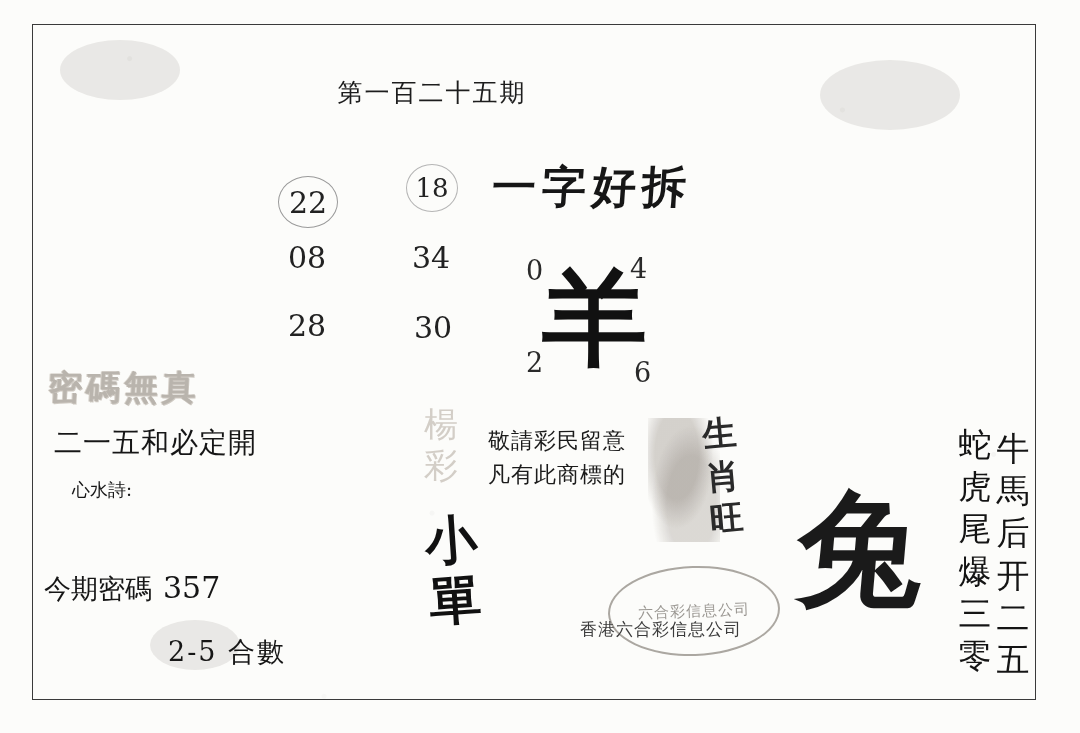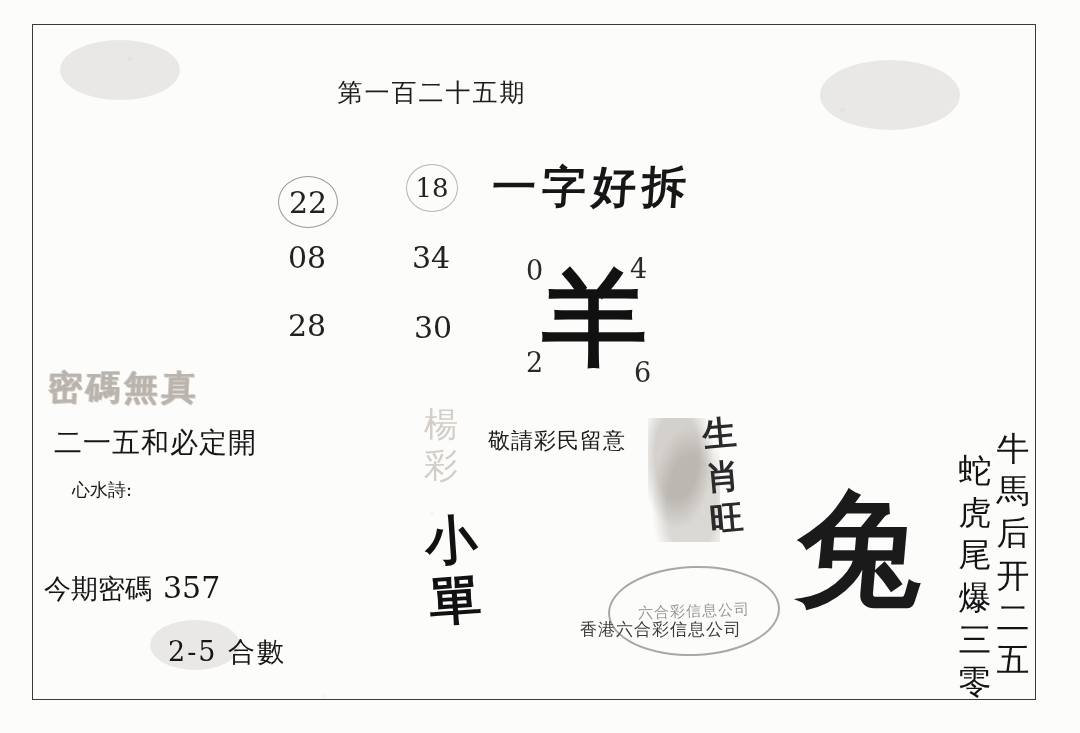--- a/index.html
+++ b/index.html
@@ -218,21 +218,21 @@
   
   .rcol {
     position: absolute;
     font-family: "DejaVu Serif", serif;
     font-size: 33px;
     color: #141414;
     line-height: 1.28;
     width: 40px;
     text-align: center;
   }
-  .rcol-a { left: 955px; top: 450px; }
+  .rcol-a { left: 955px; top: 424px; }
   .rcol-b { left: 993px; top: 428px; }
   
   .stamp {
     position: absolute;
     left: 608px;
     top: 566px;
     width: 168px;
     height: 86px;
     border: 2px solid #9d9992;
     border-radius: 50%;
@@ -314,20 +314,21 @@
   <div class="left-line l4">
     <span>今期密碼</span><span class="code">357</span>
   </div>
   <div class="left-line l5">2-5 合數</div>
 
   <div class="ghost-vert">楊彩</div>
   <div class="vert-xiaodan">小單</div>
 
   <div class="notice">
     <div>敬請彩民留意</div>
+    <div>凡有此商標的</div>
   </div>
 
   <div class="blob"></div>
   <div class="vert-shengxiao">生肖旺</div>
 
   <div class="big-rabbit">兔</div>
 
   <div class="rcol rcol-a">蛇虎尾爆三零</div>
   <div class="rcol rcol-b">牛馬后开二五</div>
 

